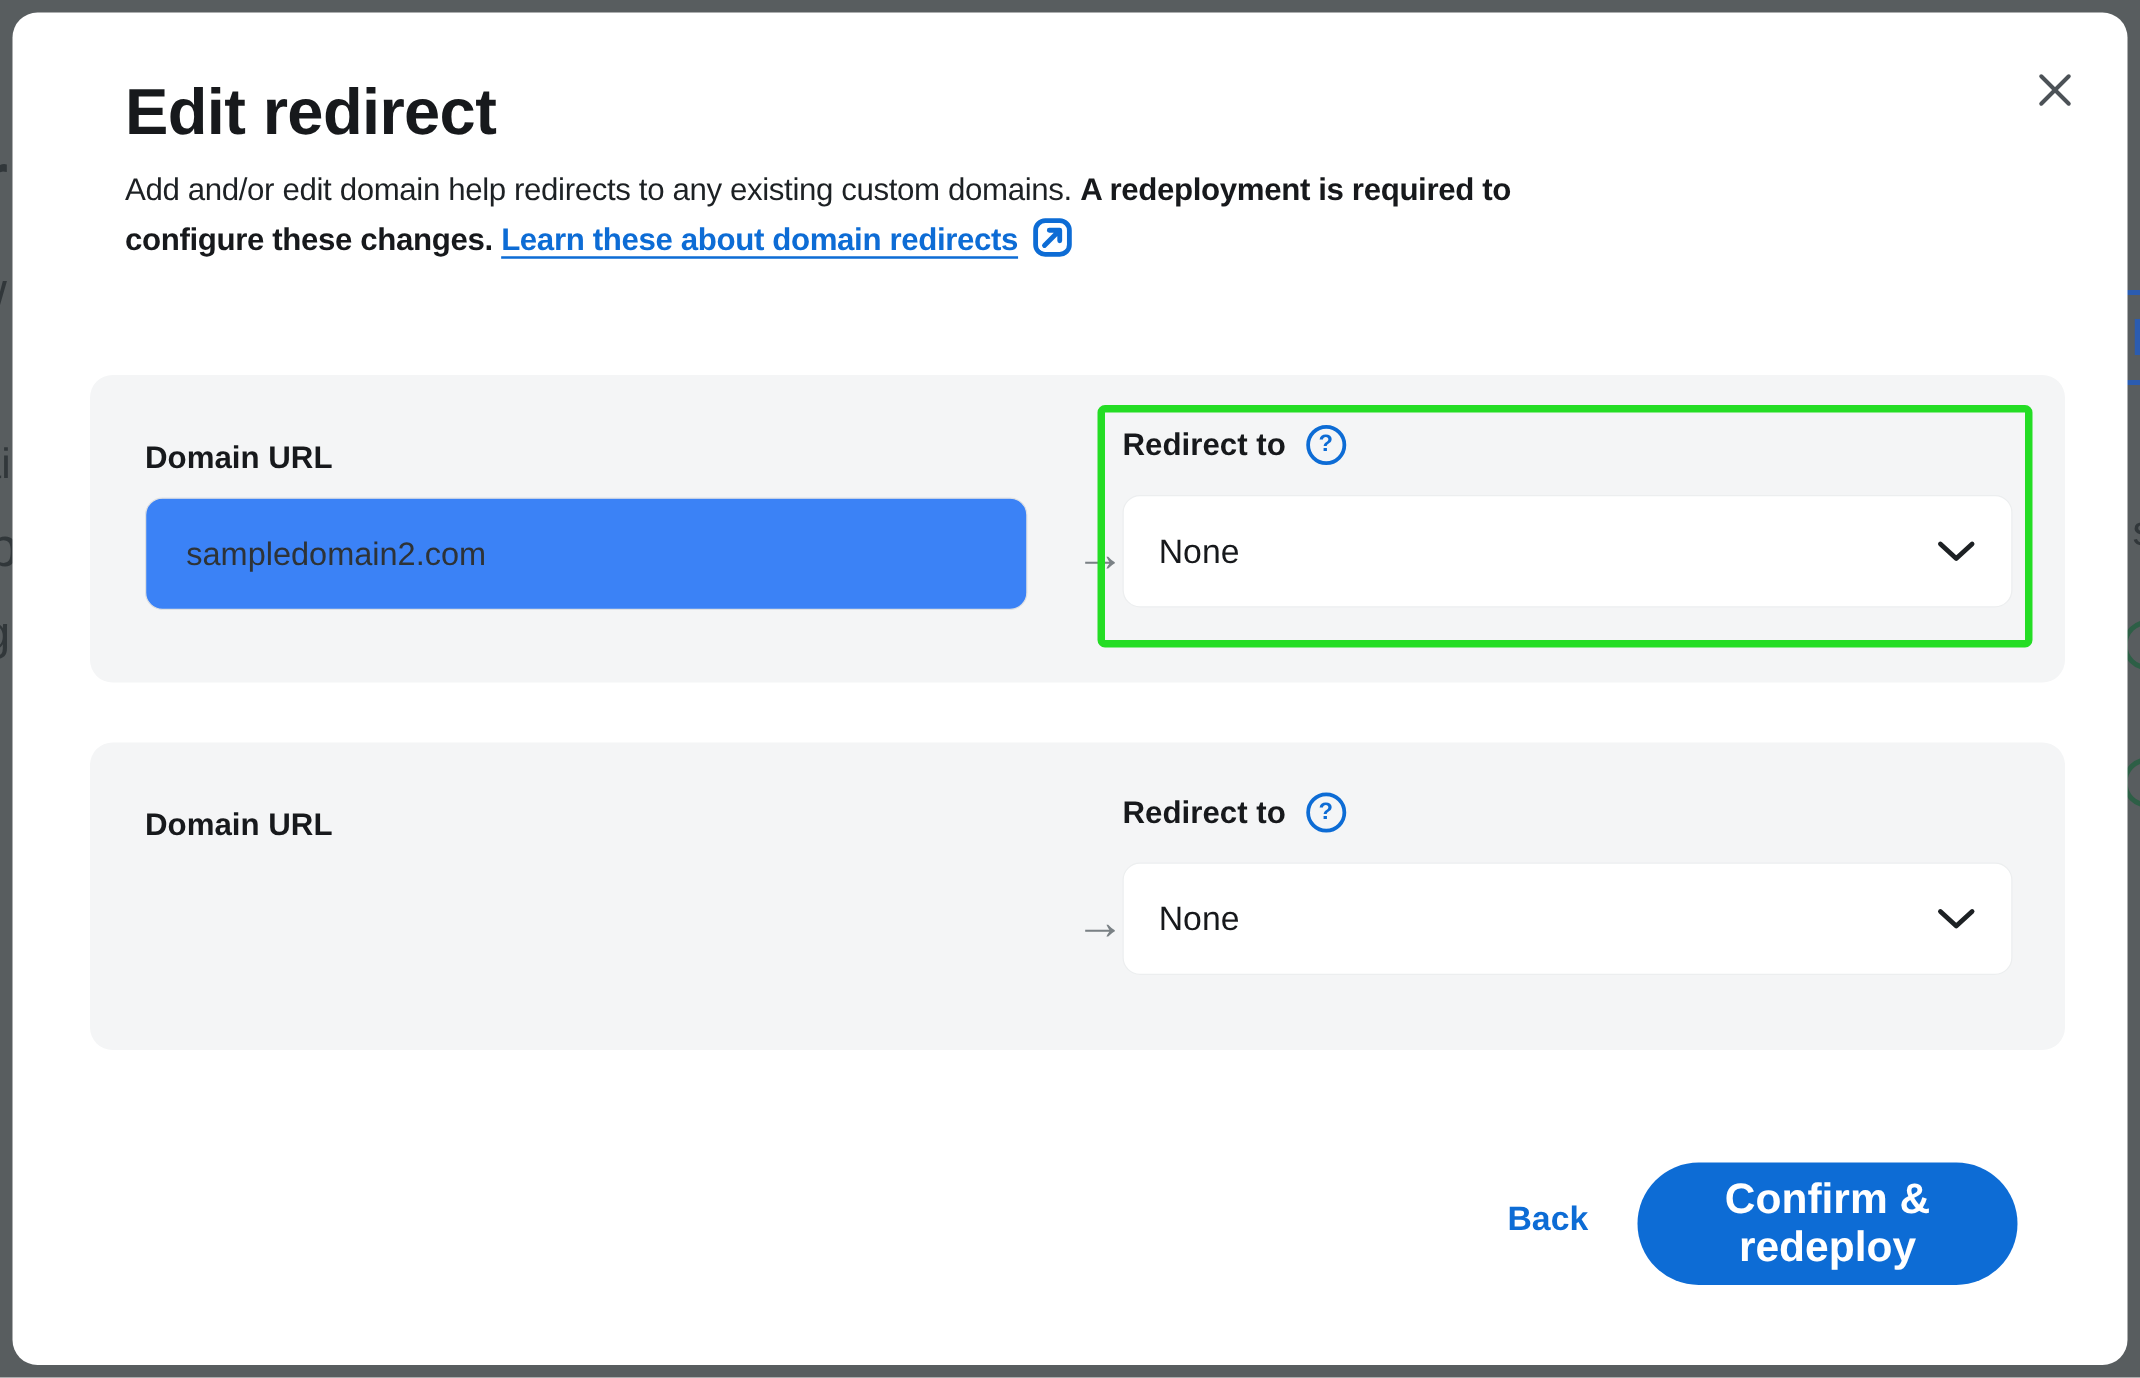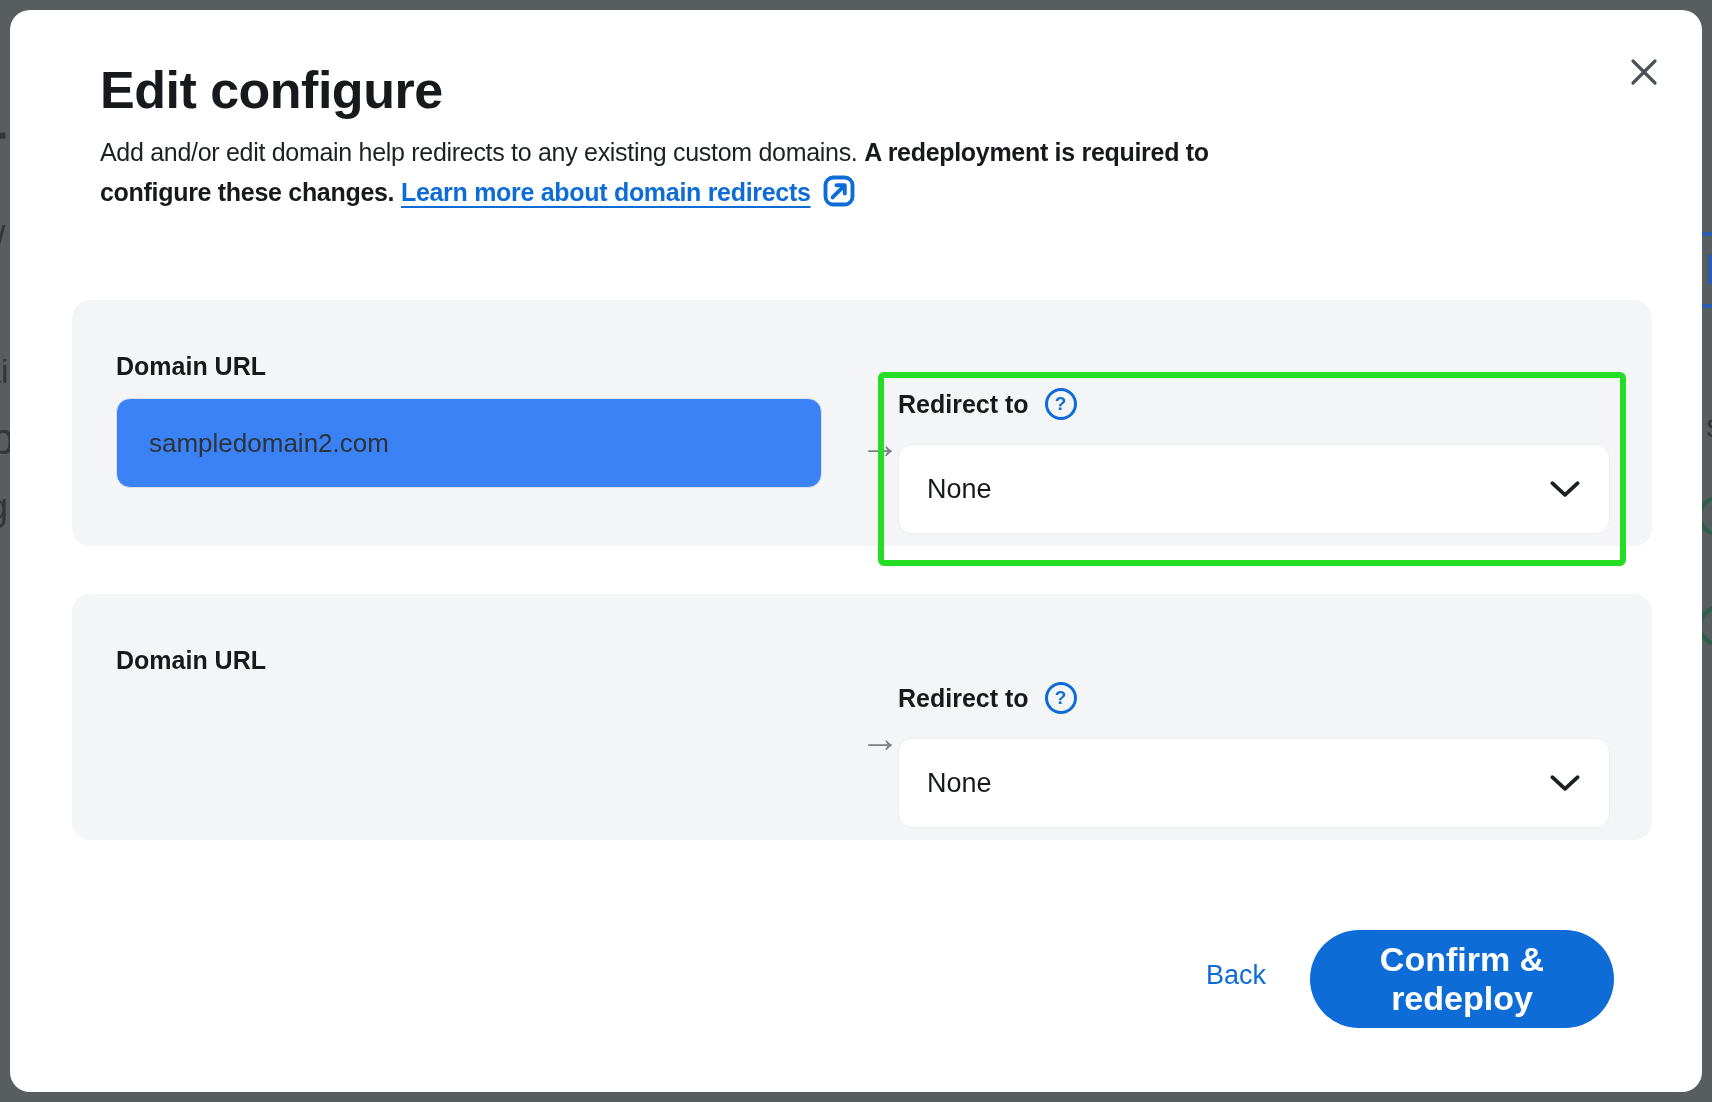--- a/index.html
+++ b/index.html
@@ -72,21 +72,21 @@
     padding: 0 32px; font-family: inherit;
     font-size: 26px; color: #2e3337; outline: none;
   }
   .flow-arrow {
     position: absolute; left: 772px; top: 124px; width: 72px;
     text-align: center; font-size: 40px; color: #7a8185; line-height: 1;
   }
   .redirect-group {
     position: absolute; left: 806px; top: 24px;
     width: 748px; height: 194px;
-    border: 6px solid transparent; border-radius: 6px; margin-top: 48px;
+    border: 6px solid transparent; border-radius: 6px;
   }
   .redirect-group.highlighted { border-color: #24dd24; }
   .redirect-label-row {
     position: absolute; left: 14px; top: 10px;
     display: flex; align-items: center; gap: 16px;
   }
   .help-icon {
     width: 32px; height: 32px; border: 3px solid #0d6cd5; border-radius: 50%;
     color: #0d6cd5; font-size: 19px; font-weight: 700;
     display: flex; align-items: center; justify-content: center;
@@ -97,21 +97,21 @@
     width: 712px; height: 90px;
     background: #ffffff; border: 1px solid #eceeef; border-radius: 14px;
     display: flex; align-items: center; justify-content: space-between;
     padding: 0 28px; cursor: pointer; gap: 27px;
   }
   .select-value { font-size: 27px; color: #17191c; }
 
   .back-btn {
     position: absolute; left: 1196px; top: 950px;
     background: none; border: none; padding: 0; cursor: pointer;
-    font-family: inherit; font-size: 27px; font-weight: 400; color: #0d6cd5;
+    font-family: inherit; font-size: 27px; font-weight: 700; color: #0d6cd5;
   }
   .confirm-btn {
     position: absolute; left: 1300px; top: 920px;
     width: 304px; height: 98px; border: none; border-radius: 50px;
     background: #0d6cd5; color: #ffffff; cursor: pointer;
     font-family: inherit; font-size: 34px; font-weight: 700;
   }
 </style>
 </head>
 <body>
@@ -134,23 +134,23 @@
 
   <div class="modal">
 
     <button class="close-btn">
       <svg width="36" height="36" viewBox="0 0 36 36">
         <line x1="7" y1="7" x2="29" y2="29" stroke="#4c5257" stroke-width="3.2" stroke-linecap="round"></line>
         <line x1="29" y1="7" x2="7" y2="29" stroke="#4c5257" stroke-width="3.2" stroke-linecap="round"></line>
       </svg>
     </button>
 
-    <h1 class="dialog-title">Edit configure</h1>
+    <h1 class="dialog-title">Edit redirect</h1>
 
-    <p class="dialog-desc"><span>Add and/or edit domain help redirects to any existing custom domains. </span><strong>A redeployment is required to configure these changes. </strong><a class="learn-link"><span>Learn more about domain redirects</span><svg width="36" height="36" viewBox="0 0 28 28">
+    <p class="dialog-desc"><span>Add and/or edit domain help redirects to any existing custom domains. </span><strong>A redeployment is required to configure these changes. </strong><a class="learn-link"><span>Learn these about domain redirects</span><svg width="36" height="36" viewBox="0 0 28 28">
         <rect x="3.5" y="3.5" width="21" height="21" rx="6" fill="none" stroke="#0d6cd5" stroke-width="3"></rect>
         <path d="M9 19 L18 10 M12 9.5 H18.5 V16" fill="none" stroke="#ffffff" stroke-width="7.5" stroke-linecap="round" stroke-linejoin="round"></path>
         <path d="M9 19 L18 10 M12 9.5 H18.5 V16" fill="none" stroke="#0d6cd5" stroke-width="3" stroke-linecap="round" stroke-linejoin="round"></path>
       </svg></a></p>
 
     <section class="card card-1">
       <div class="field-label left-label">Domain URL</div>
       <input class="domain-input" readonly="" value="sampledomain2.com" style="">
       <div class="flow-arrow">→</div>
       <div class="redirect-group highlighted">

